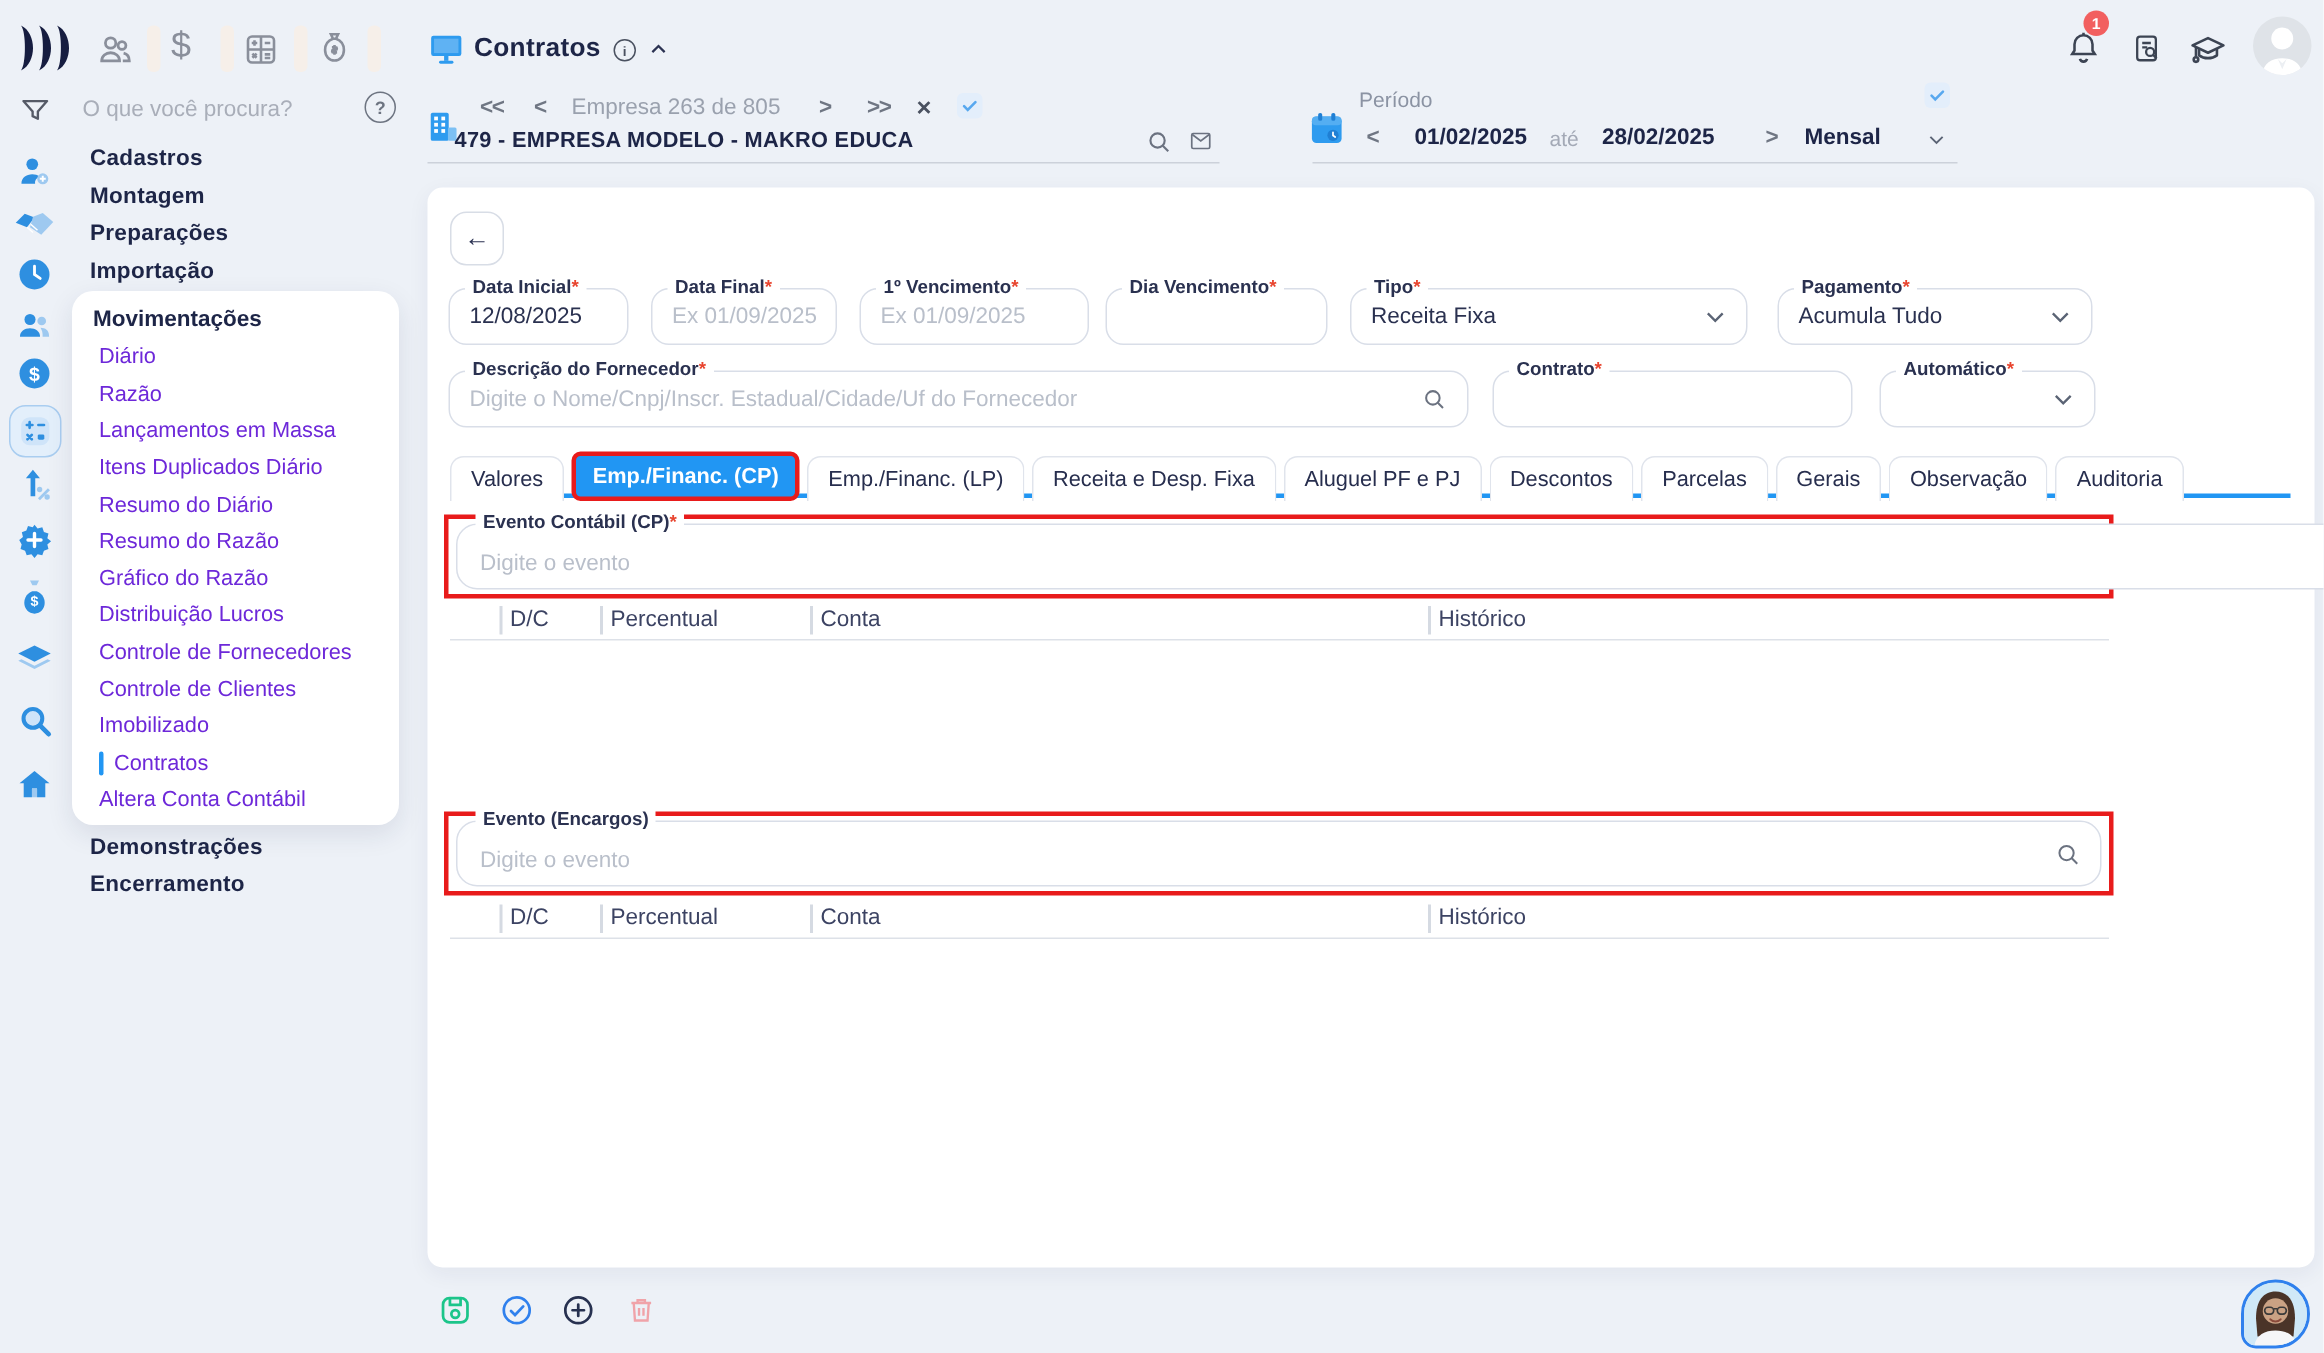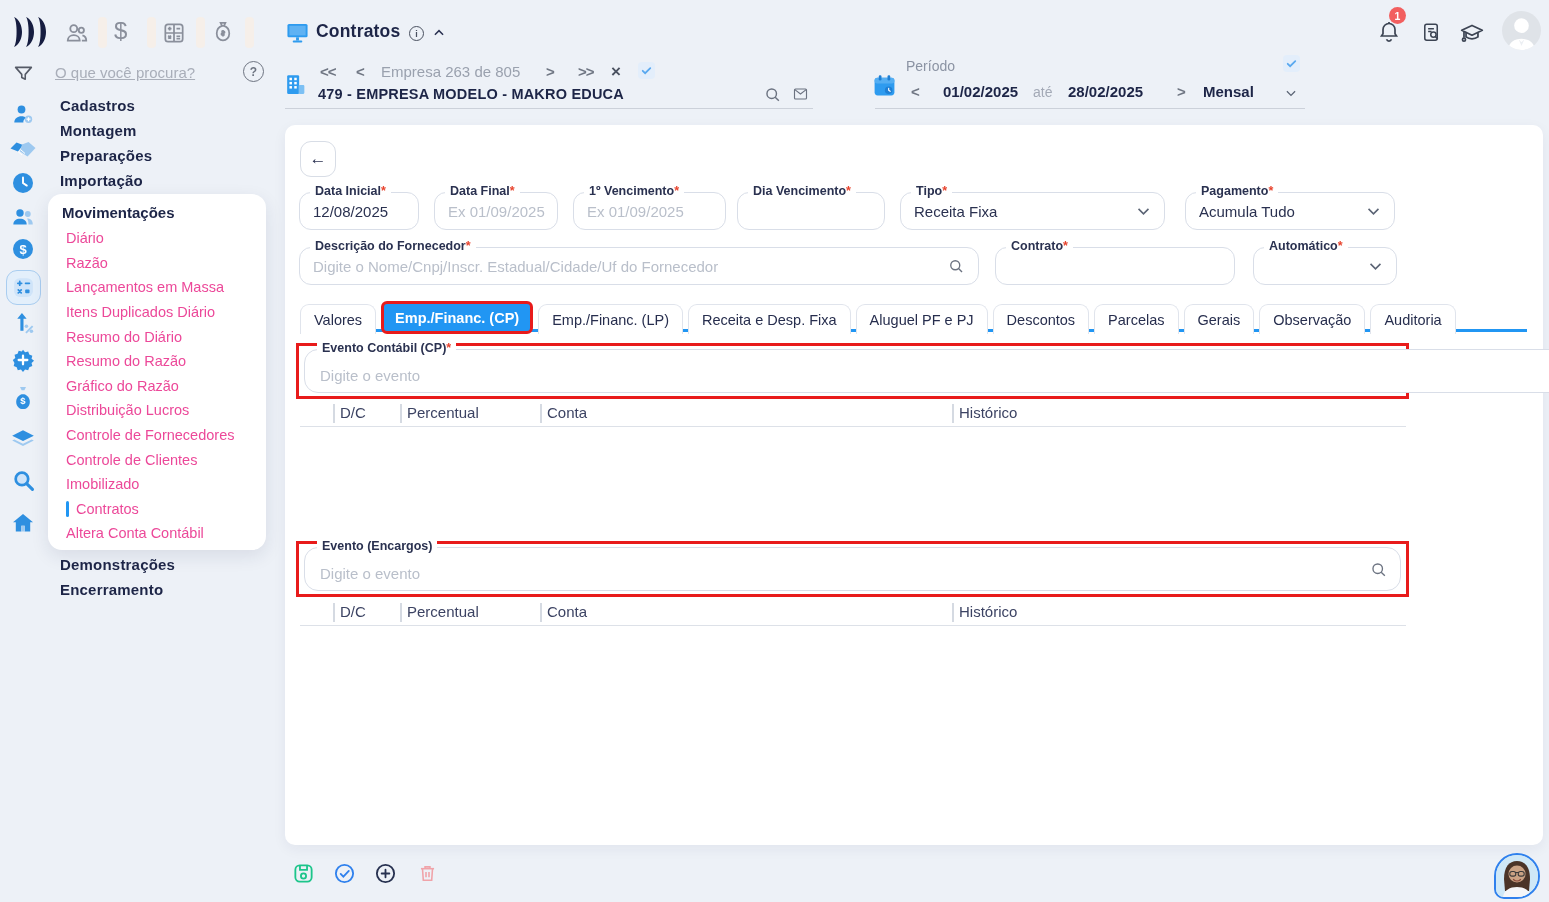--- a/index.html
+++ b/index.html
@@ -37,21 +37,21 @@
   .hrule { position:absolute; height:1px; background:#ccd1da; }
   .period-label { font-size:14px; color:#8b93a3; }
   .pdate { font-size:15px; font-weight:bold; color:#1d2547; }
   .pgray { font-size:14px; color:#a3a9b6; }
 
   
   .side-bold { font-size:15px; font-weight:bold; color:#1d2547; letter-spacing:.2px; }
   .submenu-card { position:absolute; left:48px; top:194px; width:218px; height:356px; background:#fff;
     border-radius:14px; box-shadow:0 6px 18px rgba(30,40,80,.10); padding:10px 0 0 14px; }
   .mtitle { font-size:15px; font-weight:bold; color:#1d2547; margin-bottom:5px; }
-  .mitem { height:24.6px; display:flex; align-items:center; font-size:14.5px; color:#ec4899; padding-left:4px; }
+  .mitem { height:24.6px; display:flex; align-items:center; font-size:14.5px; color:#6d28d9; padding-left:4px; }
   .mitem .bar { width:3px; height:16px; border-radius:2px; background:#2196f3; margin-right:7px; }
 
   
   .main-card { position:absolute; left:285px; top:125px; width:1258px; height:720px; background:#fff;
     border-radius:10px; box-shadow:0 4px 14px rgba(30,40,80,.06); }
   .back-btn { position:absolute; left:300px; top:141px; width:36px; height:36px; border:1.5px solid #d8dde6;
     border-radius:11px; background:#fff; display:flex; align-items:center; justify-content:center;
     font-size:17px; color:#2b3252; }
   .field { position:absolute; height:38px; border:1.5px solid #d9dee8; border-radius:12px; background:#fff; }
   .flabel { position:absolute; top:-9px; left:10px; background:#fff; padding:0 5px; font-size:12.5px;
@@ -175,21 +175,21 @@
     <path d="M6 40c1.2-8 6.5-11.5 14-11.5S32.8 32 34 40z" fill="#ffffff"></path>
     <path d="M17 29l3 3 3-3-3 7z" fill="#eceff3"></path>
   </svg>
 </div>
 
 <div class="abs" style="left:13px;top:63px;width:21px;height:21px;">
   <svg viewBox="0 0 24 24" width="21" height="21" fill="none" stroke="#555a66" stroke-width="1.8" stroke-linejoin="round">
     <path d="M3 5h18l-7 8v5.5l-4-2V13z"></path>
   </svg>
 </div>
-<div class="abs search-text" style="left:55px;top:64px;width:180px;text-decoration:underline;">O que você procura?</div>
+<div class="abs search-text" style="left:55px;top:64px;width:180px;">O que você procura?</div>
 <span class="abs help-circle" style="left:243px;top:61px;">?</span>
 
 <div class="abs" style="left:283px;top:72px;width:25px;height:25px;">
   <svg viewBox="0 0 24 24" width="25" height="25">
     <rect x="4" y="3" width="11.5" height="18" rx="1.2" fill="#2e9bef"></rect>
     <rect x="15" y="12.5" width="5.5" height="8.5" rx="1" fill="#7cc0f4"></rect>
     <g fill="#fff">
         <rect x="6.2" y="5.5" width="2.4" height="2.4"></rect>
         <rect x="10.8" y="5.5" width="2.4" height="2.4"></rect>
     <rect x="6.2" y="9.5" width="2.4" height="2.4"></rect>
@@ -203,21 +203,21 @@
 <span class="abs navglyph" style="left:356px;top:63px;">&lt;</span>
 <span class="abs counter" style="left:381px;top:63px;">Empresa 263 de 805</span>
 <span class="abs navglyph" style="left:546px;top:63px;">&gt;</span>
 <span class="abs navglyph" style="left:578px;top:63px;">&gt;&gt;</span>
 <span class="abs navglyph" style="left:611px;top:62px;font-size:17px;color:#4a5160;">×</span>
 <div class="abs cbx" style="left:638px;top:62px;">
   <svg viewBox="0 0 24 24" width="13" height="13" fill="none" stroke="#58a8ef" stroke-width="3.2" stroke-linecap="round">
       <path d="M5 12.5l4.5 4.5L19 7.5"></path>
     </svg>
 </div>
-<span class="abs company-name" style="left:318px;top:86px;">479 - EMPRESA MODELO  - MAKRO EDUCA</span>
+<span class="abs company-name" style="left:303px;top:86px;">479 - EMPRESA MODELO  - MAKRO EDUCA</span>
 <div class="abs" style="left:763px;top:85px;width:19px;height:19px;">
   <svg viewBox="0 0 24 24" width="19" height="19" fill="none" stroke="#6b7280" stroke-width="1.8">
       <circle cx="11" cy="11" r="6"></circle>
       <path d="M15.4 15.4L20 20"></path>
     </svg>
 </div>
 <div class="abs" style="left:791px;top:86px;width:19px;height:16px;">
   <svg viewBox="0 0 24 24" width="19" height="16" fill="none" stroke="#6b7280" stroke-width="1.7">
       <rect x="3" y="4.5" width="18" height="15" rx="1.5"></rect>
       <path d="M3.5 5.5l8.5 6.5 8.5-6.5"></path>

